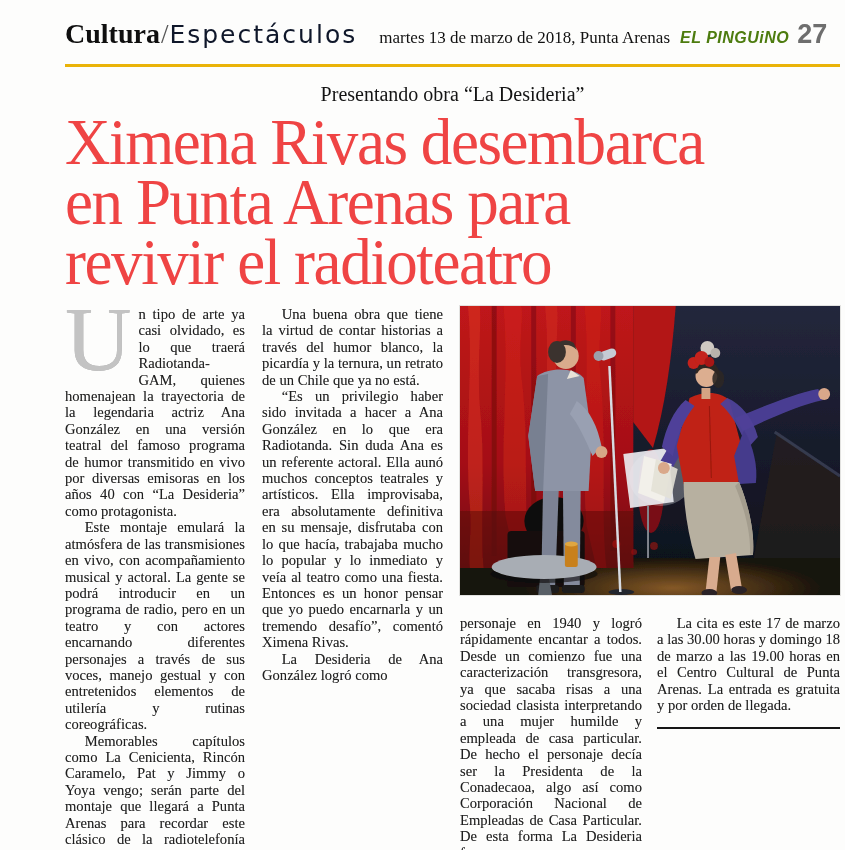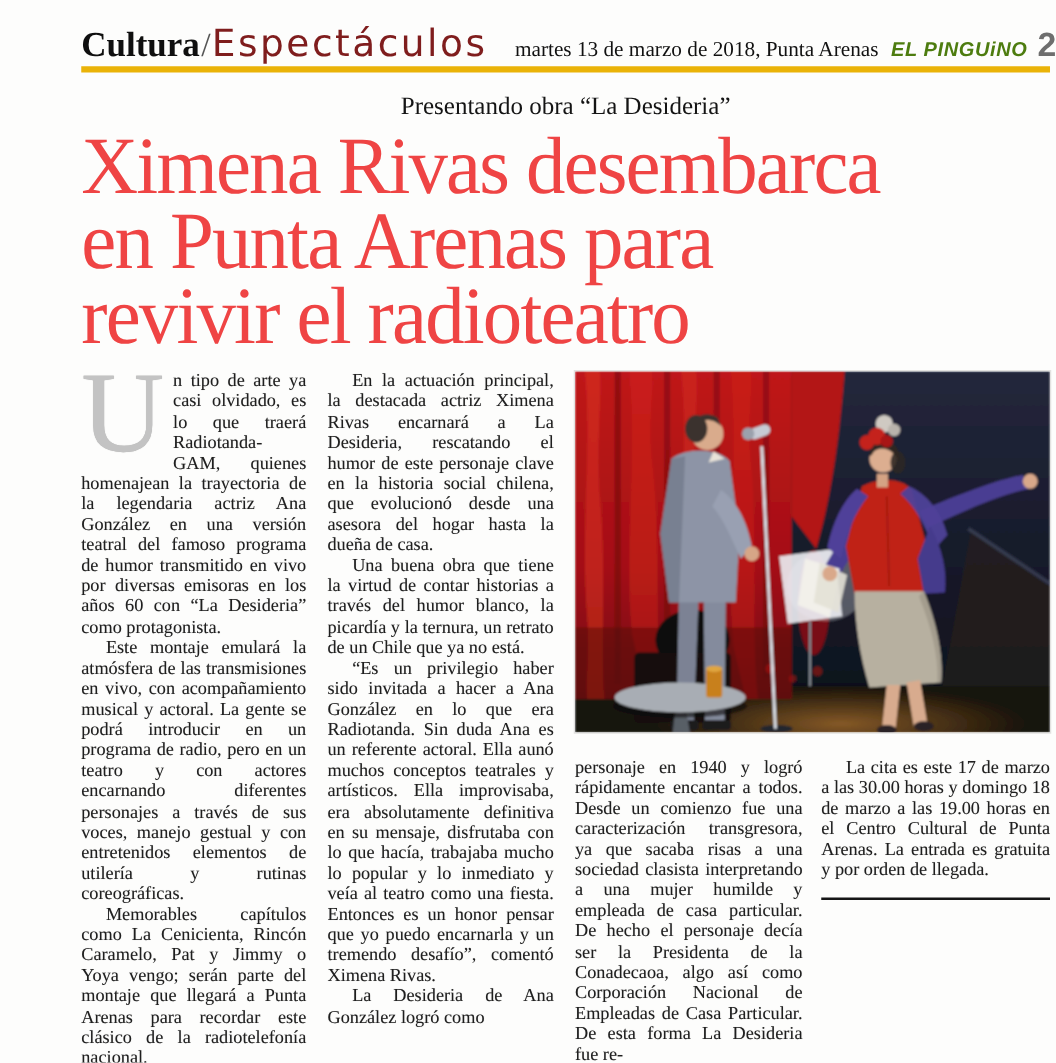--- a/index.html
+++ b/index.html
@@ -8,29 +8,29 @@
     background:#fdfdfc;
     font-family:"Liberation Serif", serif;
     color:#1f1f1f;
     -webkit-font-smoothing:antialiased;
   }
   .page{padding:0 5px 0 65px;}
 
   
   .masthead{
     display:flex;align-items:baseline;
-    padding-top:18px;padding-bottom:0;
-    border-bottom:5px solid #eab308;
+    padding-top:18px;padding-bottom:14px;
+    border-bottom:3px solid #eab308;
     white-space:nowrap;
   }
   .section-bold{font-weight:bold;font-size:28px;color:#0f0f0f;}
   .section-slash{font-size:27px;color:#555;margin:0 1px;}
   .section-light{
     font-family:"DejaVu Sans", sans-serif;
-    font-size:30px;color:#7f1d1d;letter-spacing:2px;
+    font-size:25px;color:#0f172a;letter-spacing:2px;
   }
   .dateline{font-weight:normal;font-size:17px;color:#111;margin-left:22px;}
   .brand{
     font-family:"Liberation Sans", sans-serif;
     font-style:italic;font-weight:bold;
     font-size:16px;color:#4d7c0f;letter-spacing:.5px;margin-left:10px;
   }
   .page-number{
     font-family:"Liberation Sans", sans-serif;
     font-weight:bold;font-size:27px;color:#6e6e6e;margin-left:8px;
@@ -102,28 +102,27 @@
   <h1 class="headline">
     <div class="hl-line">Ximena Rivas desembarca</div>
     <div class="hl-line">en Punta Arenas para</div>
     <div class="hl-line">revivir el radioteatro</div>
   </h1>
 
   <div class="body-grid">
 
     <div class="col colA">
       <p>
-        <span class="dropcap">U</span><span>n tipo de arte ya casi olvidado, es lo que traerá Radiotanda-GAM, quienes homenajean la trayectoria de la legendaria actriz Ana González en una versión teatral del famoso programa de humor transmitido en vivo por diversas emisoras en los años 60 con “La Desideria” como protagonista.</span>
+        <span class="dropcap">U</span><span>n tipo de arte ya casi olvidado, es lo que traerá Radiotanda-GAM, quienes homenajean la trayectoria de la legendaria actriz Ana González en una versión teatral del famoso programa de humor transmitido en vivo por diversas emisoras en los años 40 con “La Desideria” como protagonista.</span>
       </p>
       <p class="indent">Este montaje emulará la atmósfera de las transmisiones en vivo, con acompañamiento musical y actoral. La gente se podrá introducir en un programa de radio, pero en un teatro y con actores encarnando diferentes personajes a través de sus voces, manejo gestual y con entretenidos elementos de utilería y rutinas coreográficas.</p>
       <p class="indent">Memorables capítulos como La Cenicienta, Rincón Caramelo, Pat y Jimmy o Yoya vengo; serán parte del montaje que llegará a Punta Arenas para recordar este clásico de la radiotelefonía nacional.</p>
     </div>
 
     <div class="col colB">
-      <p class="indent">En la actuación principal, la destacada actriz Ximena Rivas encarnará a La Desideria, rescatando el humor de este personaje clave en la historia social chilena, que evolucionó desde una asesora del hogar hasta la dueña de casa.</p>
       <p class="indent">Una buena obra que tiene la virtud de contar historias a través del humor blanco, la picardía y la ternura, un retrato de un Chile que ya no está.</p>
       <p class="indent">“Es un privilegio haber sido invitada a hacer a Ana González en lo que era Radiotanda. Sin duda Ana es un referente actoral. Ella aunó muchos conceptos teatrales y artísticos. Ella improvisaba, era absolutamente definitiva en su mensaje, disfrutaba con lo que hacía, trabajaba mucho lo popular y lo inmediato y veía al teatro como una fiesta. Entonces es un honor pensar que yo puedo encarnarla y un tremendo desafío”, comentó Ximena Rivas.</p>
       <p class="indent">La Desideria de Ana González logró como</p>
     </div>
 
     <div class="right-block">
 
       <svg class="photo-frame" viewBox="0 0 384 289" preserveAspectRatio="none" role="img" aria-label="Escena teatral: actor de traje gris y actriz de blusa roja con tocado de flores junto a un micrófono, frente a un telón rojo">
         <defs>
           <linearGradient id="bgGrad" x1="0" y1="0" x2="0" y2="1">

